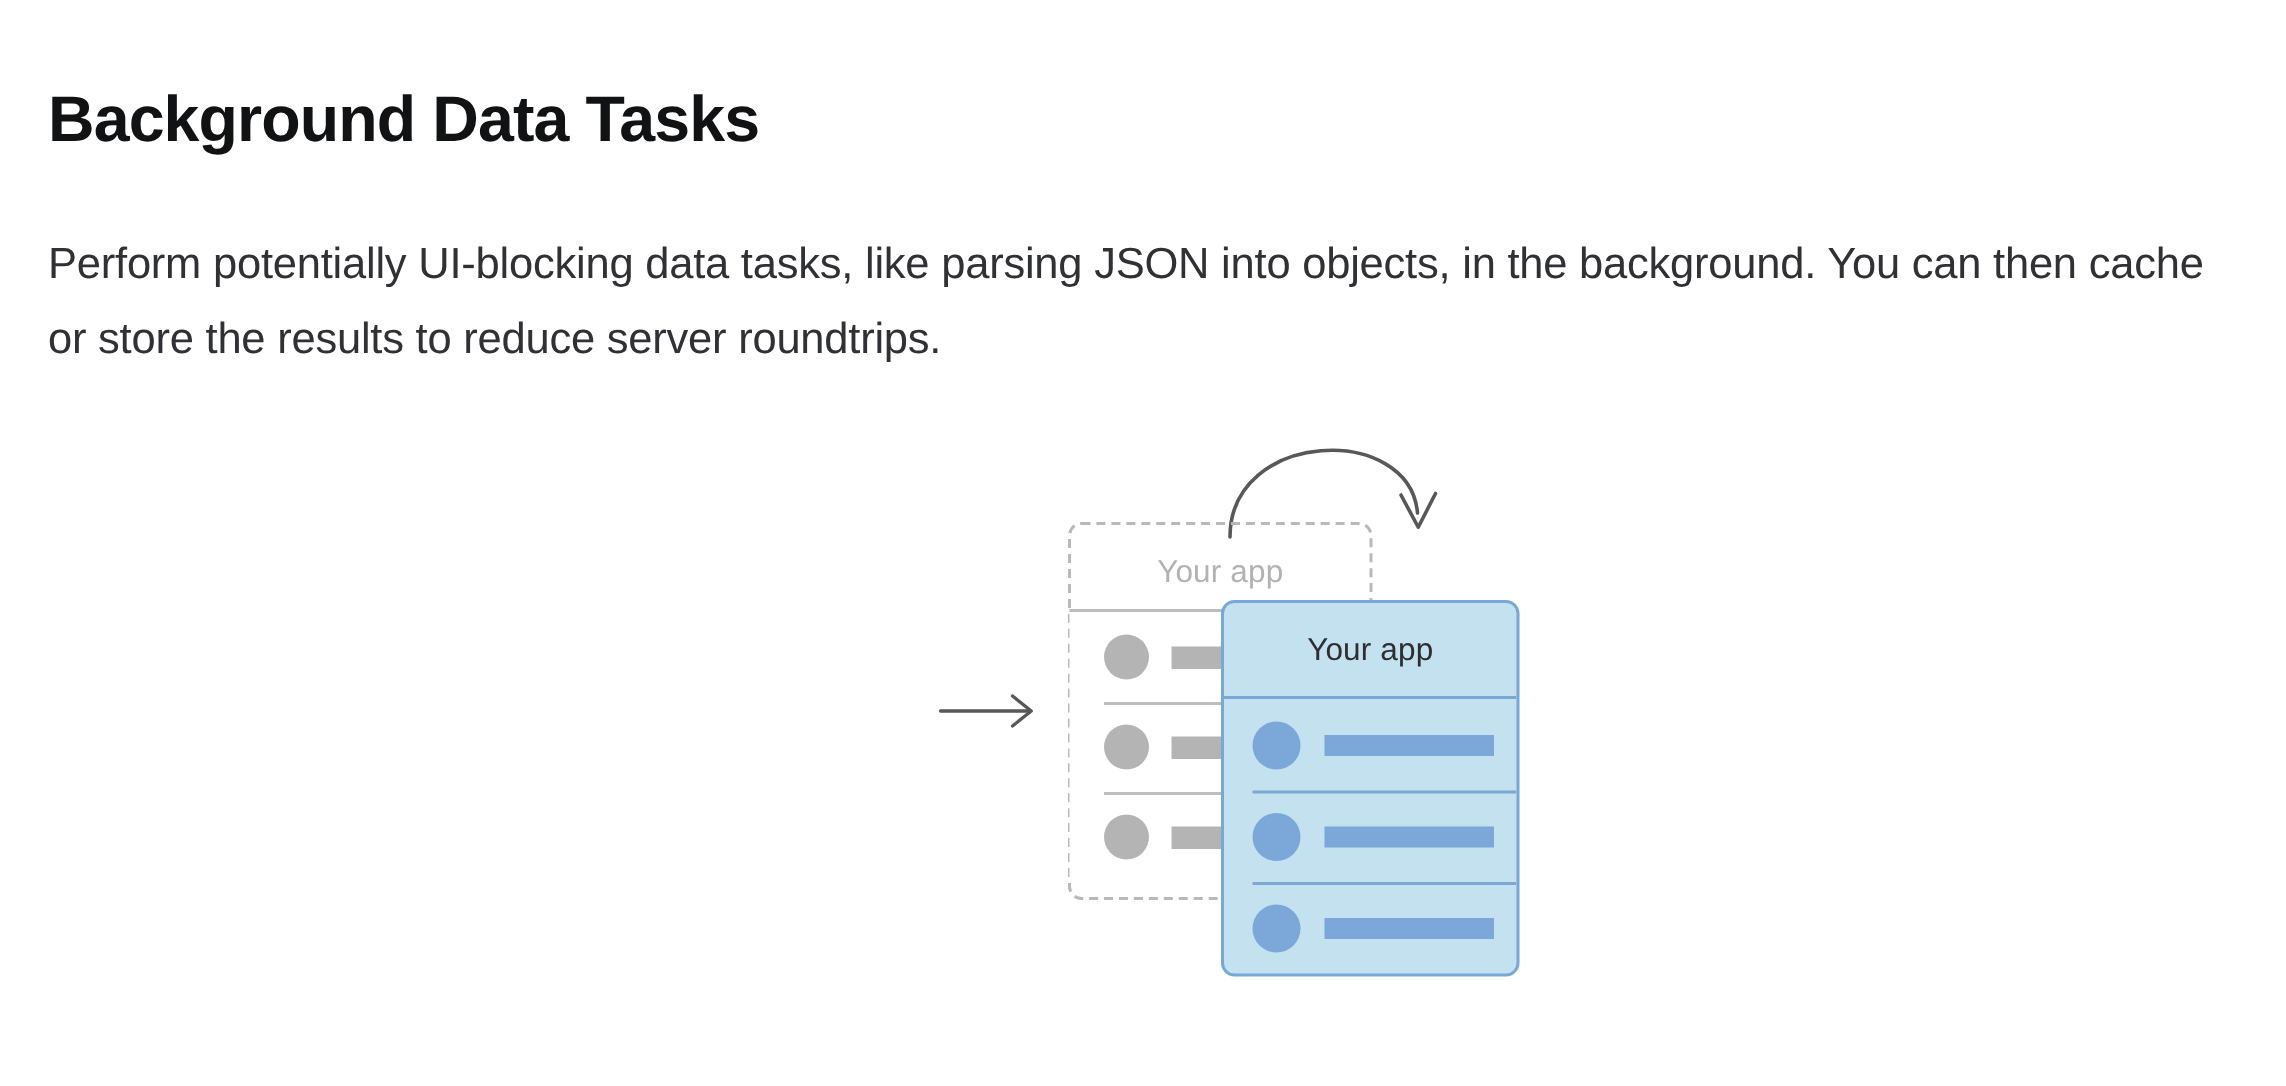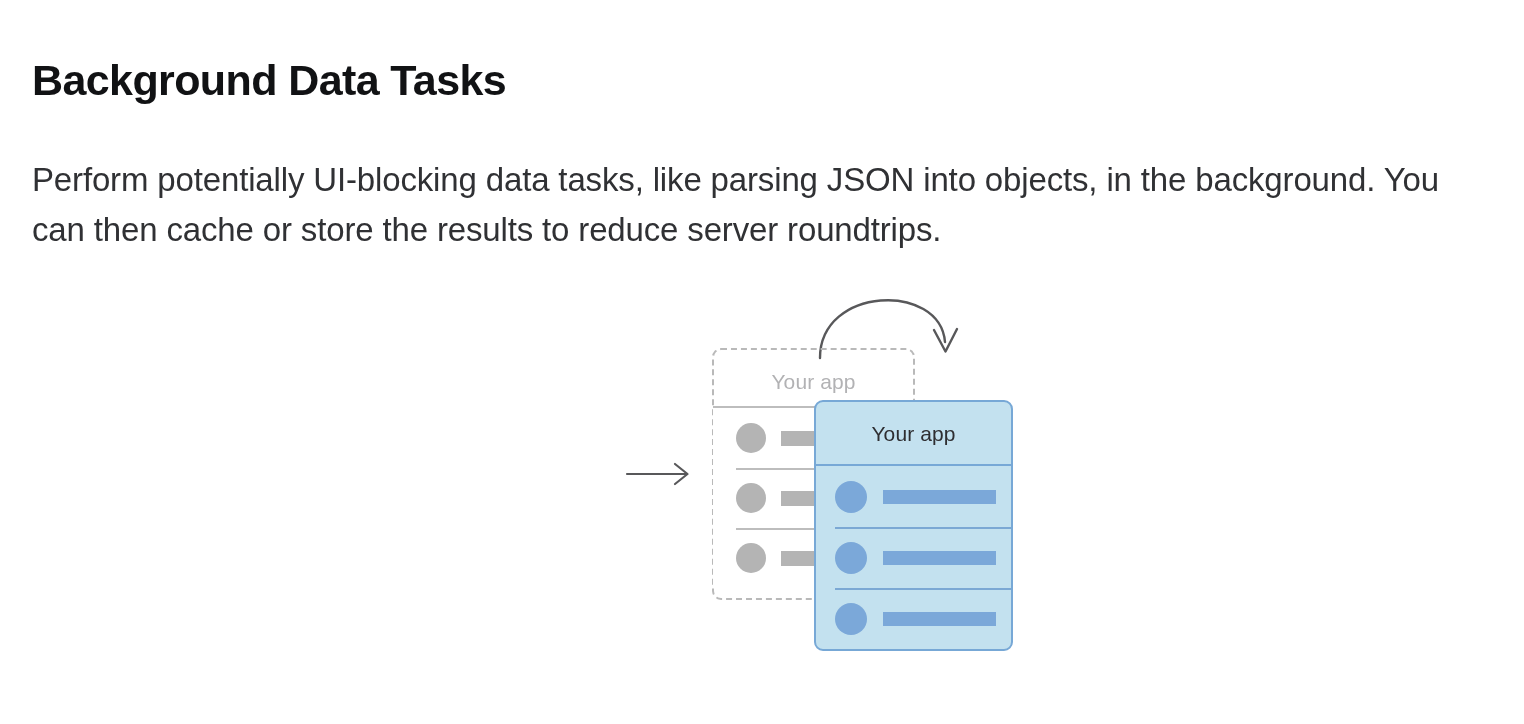--- a/index.html
+++ b/index.html
@@ -35,21 +35,21 @@
     letter-spacing: -0.6px;
     color: #111214;
     white-space: nowrap;
   }
 
   .page-desc {
     position: absolute;
     left: 32px;
     top: 122px;
     width: 1460px;
-    font-size: 33px;
+    font-size: 29px;
     line-height: 50px;
     font-weight: 400;
     letter-spacing: -0.15px;
     color: #303134;
   }
 
   
   .diagram {
     position: absolute;
     left: 0;

